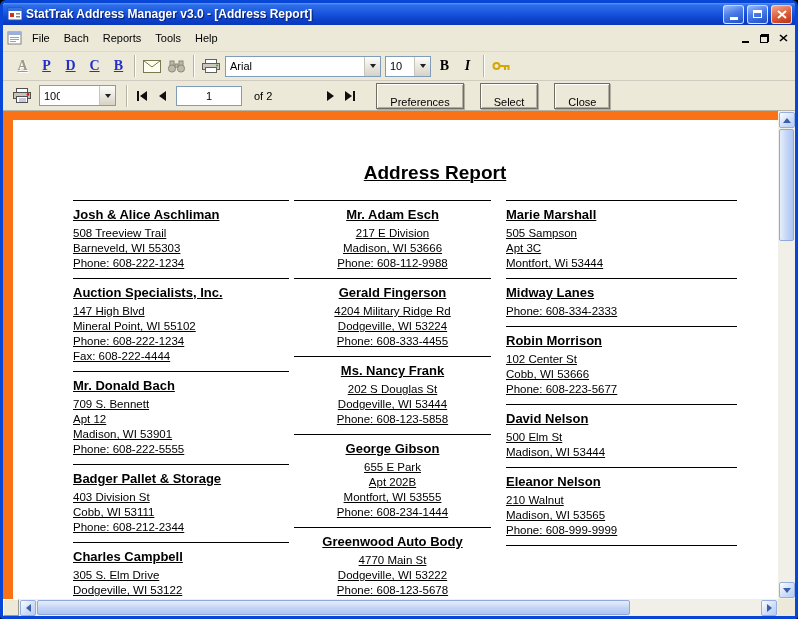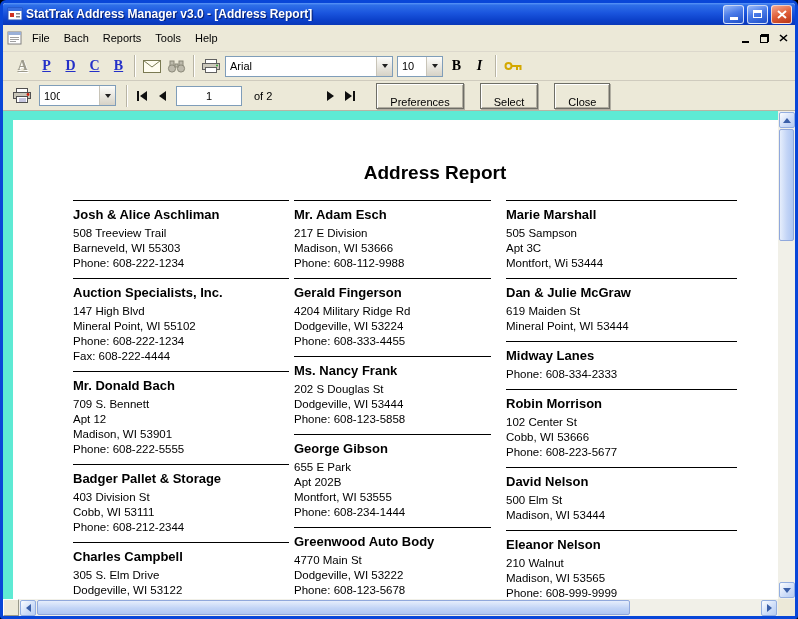--- a/index.html
+++ b/index.html
@@ -48,48 +48,48 @@
     background:transparent; border:1px solid transparent; padding:0 2px; }
   .letter { font-family:"Liberation Serif","DejaVu Serif",serif; font-size:14px; font-weight:bold; text-decoration:underline; }
   .letter-gray { color:#9C9A8C; text-shadow:1px 1px 0 #fff; }
   .letter-blue { color:#2430C8; }
   .vsep { width:0; height:22px; border-left:1px solid #B8B4A4; border-right:1px solid #fff; margin:0 4px; }
   .combo { height:21px; border:1px solid #7F9DB9; background:#fff; display:flex; align-items:center; }
   .combo-val { flex:1; padding:0 4px; overflow:hidden; white-space:nowrap; }
   .combo-btn { flex:none; width:16px; height:100%; background:linear-gradient(180deg,#FDFDFB,#D6D2C6);
     border-left:1px solid #C8C4B8; display:flex; align-items:center; justify-content:center; }
   .tri-down { width:0; height:0; border-left:3px solid transparent; border-right:3px solid transparent; border-top:4px solid #202020; }
-  .font-combo { width:168px; margin:0 2px; }
+  .font-combo { width:156px; margin:0 2px; }
   .size-combo { width:46px; margin:0 2px;justify-content:flex-end; }
   .zoom-combo { width:77px; margin:0 6px 0 4px;gap:39px; }
   .bi { font-family:"Liberation Serif","DejaVu Serif",serif; font-size:14px; font-weight:bold; }
   .it { font-style:italic; }
 
   .navbtn { width:20px; height:20px; display:flex; align-items:center; justify-content:center; gap:1px;
     background:transparent; border:none; padding:0; }
   .tri-l { width:0; height:0; border-top:5px solid transparent; border-bottom:5px solid transparent; border-right:7px solid #101010; }
   .tri-r { width:0; height:0; border-top:5px solid transparent; border-bottom:5px solid transparent; border-left:7px solid #101010; }
   .bar-v { width:2px; height:10px; background:#101010; }
   .page-input { width:66px; height:20px; border:1px solid #7F9DB9; text-align:center; margin:0 4px;
     font:11px "Liberation Sans",sans-serif; }
   .of-label { margin:0 8px; }
   .gap20 { width:40px; }
   .btn3d { height:21px; padding:12px 13px; margin-left:16px; background:#ECE9D8; border:1px solid #6E6E66;
     box-shadow:inset 1px 1px 0 #FFFFFF, inset -1px -1px 0 #B0ACA0, 1px 1px 0 rgba(0,0,0,.25); }
 
   
-  .content { flex:1; min-height:0; display:flex; background:#5eead4; }
+  .content { flex:1; min-height:0; display:flex; background:#f97316;text-decoration:underline; }
   .viewport { flex:1; min-width:0; overflow:hidden; padding:9px 0 0 10px; }
   .page { background:#fff; width:100%; min-height:100%; padding-top:42px; }
   .report-head { margin-left:90px; width:664px; text-align:center; }
   .report-title { font-size:19px; font-weight:bold; }
   .cols { display:flex; margin-left:60px; margin-top:16px; }
   .col { flex:none; }
   .col:nth-child(1){ width:216px; margin-right:5px; }
-  .col:nth-child(2){ width:197px; margin-right:15px; }
+  .col:nth-child(2){ width:197px; margin-right:15px;text-align:center; }
   .col:nth-child(3){ width:231px; }
   .entry { border-top:1px solid #000; padding:5px 0 7px; }
   .cols .col:nth-child(2) .entry:last-child,
   .cols .col:nth-child(3) .entry:last-child { border-bottom:1px solid #000; }
   .entry-name { font-size:13px; font-weight:bold; line-height:17px; margin-bottom:3px; }
   .entry-line { font-size:11.5px; line-height:15px; }
 
   
   .vscroll { flex:0 0 17px; background:#F1F0E8; display:flex; flex-direction:column; align-items:center; }
   .sbtn { width:16px; height:16px; flex:none; margin:1px 0; padding:0;
@@ -343,25 +343,20 @@
               </div>
             </div>
           <div class="col">
               <div class="entry">
                 <div class="entry-name">Marie Marshall</div>
                 <div class="entry-line">505 Sampson</div>
                 <div class="entry-line">Apt 3C</div>
                 <div class="entry-line">Montfort, Wi 53444</div>
               </div>
               <div class="entry">
-                <div class="entry-name">Dan &amp; Julie McGraw</div>
-                <div class="entry-line">619 Maiden St</div>
-                <div class="entry-line">Mineral Point, WI 53444</div>
-              </div>
-              <div class="entry">
                 <div class="entry-name">Midway Lanes</div>
                 <div class="entry-line">Phone: 608-334-2333</div>
               </div>
               <div class="entry">
                 <div class="entry-name">Robin Morrison</div>
                 <div class="entry-line">102 Center St</div>
                 <div class="entry-line">Cobb, WI 53666</div>
                 <div class="entry-line">Phone: 608-223-5677</div>
               </div>
               <div class="entry">

